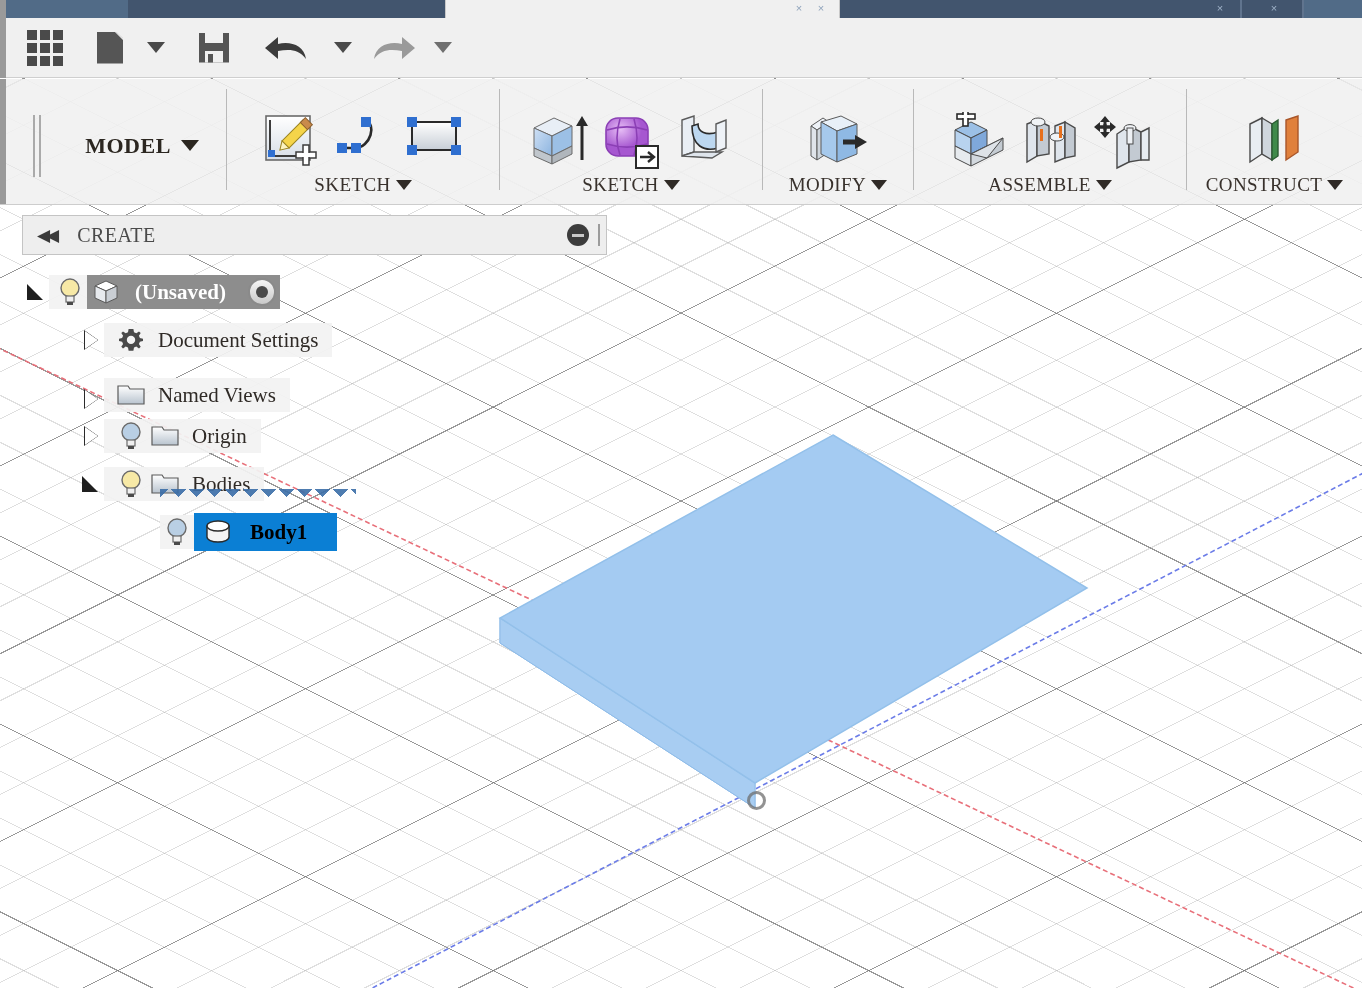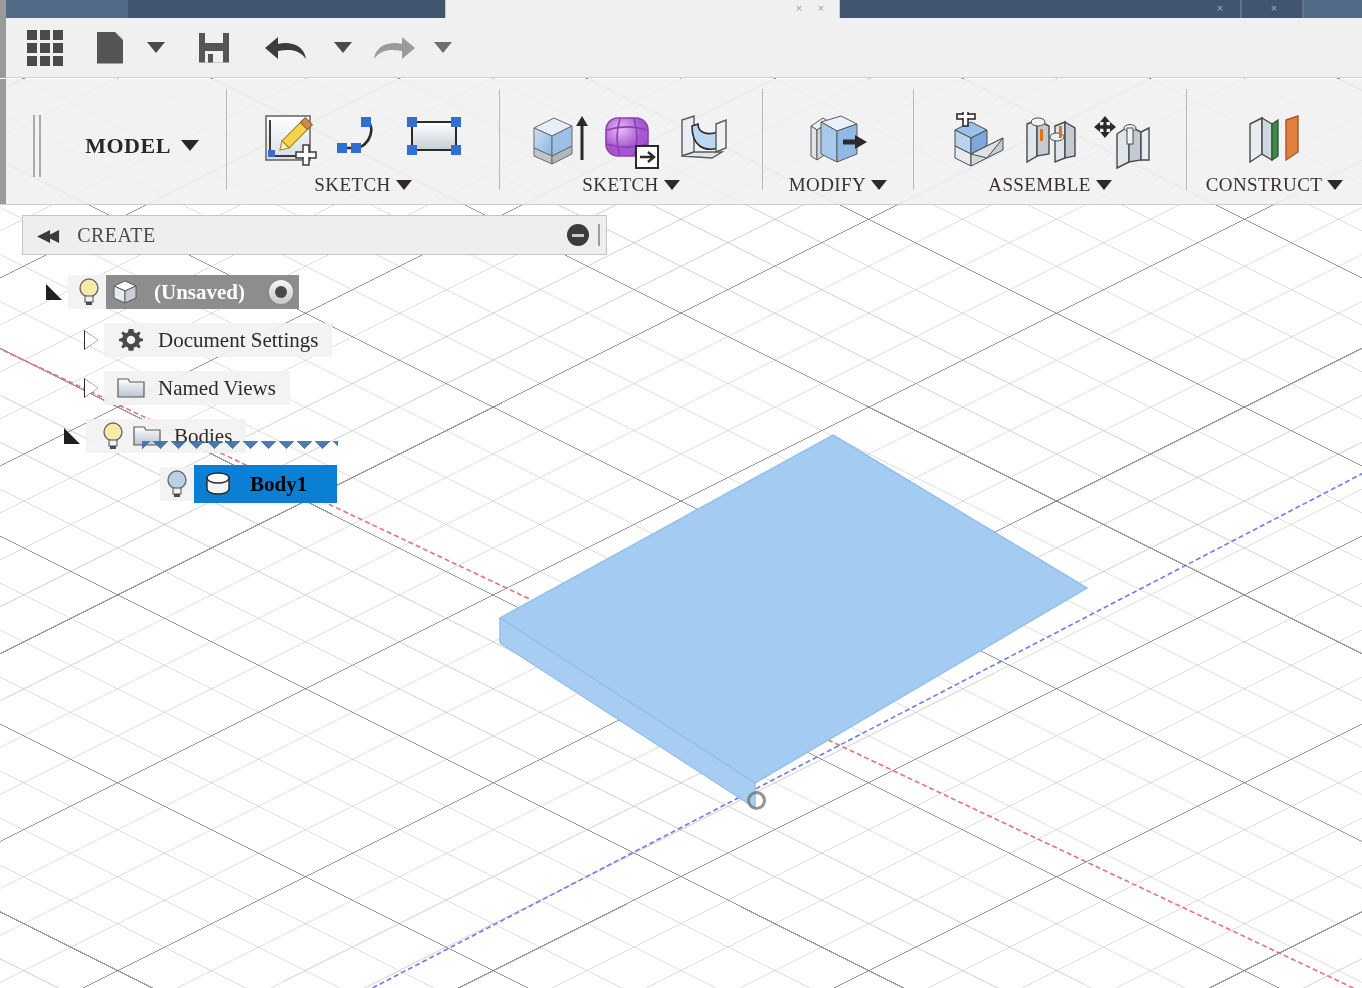--- a/index.html
+++ b/index.html
@@ -530,21 +530,21 @@
   <span class="bh-right">
     <span class="bh-minus"></span>
     <span class="bh-grip">
         <i></i>
       </span>
   </span>
 </div>
 
 <div id="tree">
 
-  <div class="trow row-doc" style="padding-left:42px;">
+  <div class="trow row-doc" style="padding-left:23px;">
     <span class="twist open"></span>
     <span class="tcell" style="padding-left:4px;">
       <span class="bulb">
         <svg width="26" height="30" viewBox="0 0 26 30">
           <circle cx="13" cy="11" r="9" fill="#f7e9a6" stroke="#6b6b6b" stroke-width="1.4"></circle>
           <rect x="9" y="19" width="8" height="6" fill="#efefef" stroke="#6b6b6b" stroke-width="1.2"></rect>
           <rect x="10" y="25" width="6" height="3" fill="#4a4a4a"></rect>
         </svg>
       </span>
       <span class="docchip">
@@ -567,40 +567,64 @@
       <span class="bulb">
         <svg width="28" height="28" viewBox="0 0 28 28">
           <path d="M14,3 L16.4,3 L17,6.2 L19.3,7.2 L22,5.4 L23.7,7.1 L21.9,9.8 L22.9,12.1 L26,12.7 L26,15.1 L22.9,15.7 L21.9,18 L23.7,20.7 L22,22.4 L19.3,20.6 L17,21.6 L16.4,24.8 L14,24.8 L11.6,24.8 L11,21.6 L8.7,20.6 L6,22.4 L4.3,20.7 L6.1,18 L5.1,15.7 L2,15.1 L2,12.7 L5.1,12.1 L6.1,9.8 L4.3,7.1 L6,5.4 L8.7,7.2 L11,6.2 L11.6,3 Z" fill="#4a4a4a"></path>
           <circle cx="14" cy="13.9" r="4.2" fill="#f4f4f4"></circle>
         </svg>
       </span>
       <span class="tlabel">Document Settings</span>
     </span>
   </div>
 
-  <div class="trow" style="padding-left:78px;">
+  <div class="trow" style="padding-left:78px;align-items:flex-end;">
     <span class="twist closed"></span>
     <span class="tcell" style="padding-left:10px;">
       <span class="bulb">
         <svg width="30" height="26" viewBox="0 0 30 26">
           <path d="M2,4 L12,4 L14,7 L28,7 L28,22 L2,22 Z" fill="url(#fg)" stroke="#5a5a5a" stroke-width="1.2"></path>
           <defs>
               <linearGradient id="fg" x1="0" y1="0" x2="0" y2="1">
             <stop offset="0" stop-color="#ffffff"></stop>
                 <stop offset="1" stop-color="#b9c4cf"></stop>
           </linearGradient>
             </defs>
         </svg>
       </span>
       <span class="tlabel">Named Views</span>
     </span>
   </div>
 
-
-  <div class="trow" style="padding-left:60px;">
+  <div class="trow" style="padding-left:78px;">
+    <span class="twist closed"></span>
+    <span class="tcell" style="padding-left:10px;">
+      <span class="bulb">
+        <svg width="26" height="30" viewBox="0 0 26 30">
+          <circle cx="13" cy="11" r="9" fill="#b9cfe4" stroke="#6b6b6b" stroke-width="1.4"></circle>
+          <rect x="9" y="19" width="8" height="6" fill="#efefef" stroke="#6b6b6b" stroke-width="1.2"></rect>
+          <rect x="10" y="25" width="6" height="3" fill="#4a4a4a"></rect>
+        </svg>
+      </span>
+      <span class="bulb">
+        <svg width="30" height="26" viewBox="0 0 30 26">
+          <path d="M2,4 L12,4 L14,7 L28,7 L28,22 L2,22 Z" fill="url(#fg2)" stroke="#5a5a5a" stroke-width="1.2"></path>
+          <defs>
+              <linearGradient id="fg2" x1="0" y1="0" x2="0" y2="1">
+            <stop offset="0" stop-color="#ffffff"></stop>
+                <stop offset="1" stop-color="#b9c4cf"></stop>
+          </linearGradient>
+            </defs>
+        </svg>
+      </span>
+      <span class="tlabel">Origin</span>
+    </span>
+  </div>
+
+  <div class="trow" style="padding-left:78px;">
     <span class="twist open"></span>
     <span class="tcell" style="padding-left:10px;position:relative;">
       <span class="bulb">
         <svg width="26" height="30" viewBox="0 0 26 30">
           <circle cx="13" cy="11" r="9" fill="#f7e9a6" stroke="#6b6b6b" stroke-width="1.4"></circle>
           <rect x="9" y="19" width="8" height="6" fill="#efefef" stroke="#6b6b6b" stroke-width="1.2"></rect>
           <rect x="10" y="25" width="6" height="3" fill="#4a4a4a"></rect>
         </svg>
       </span>
       <span class="bulb">

